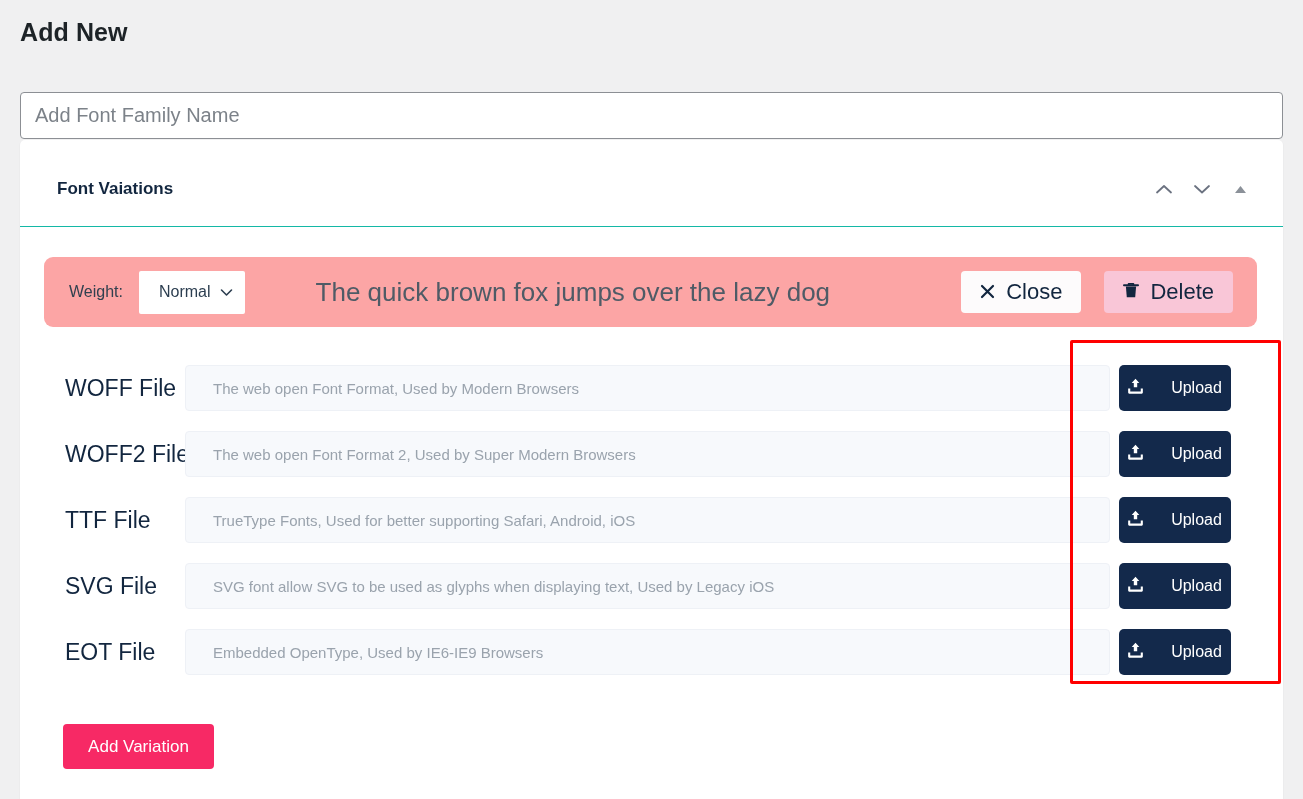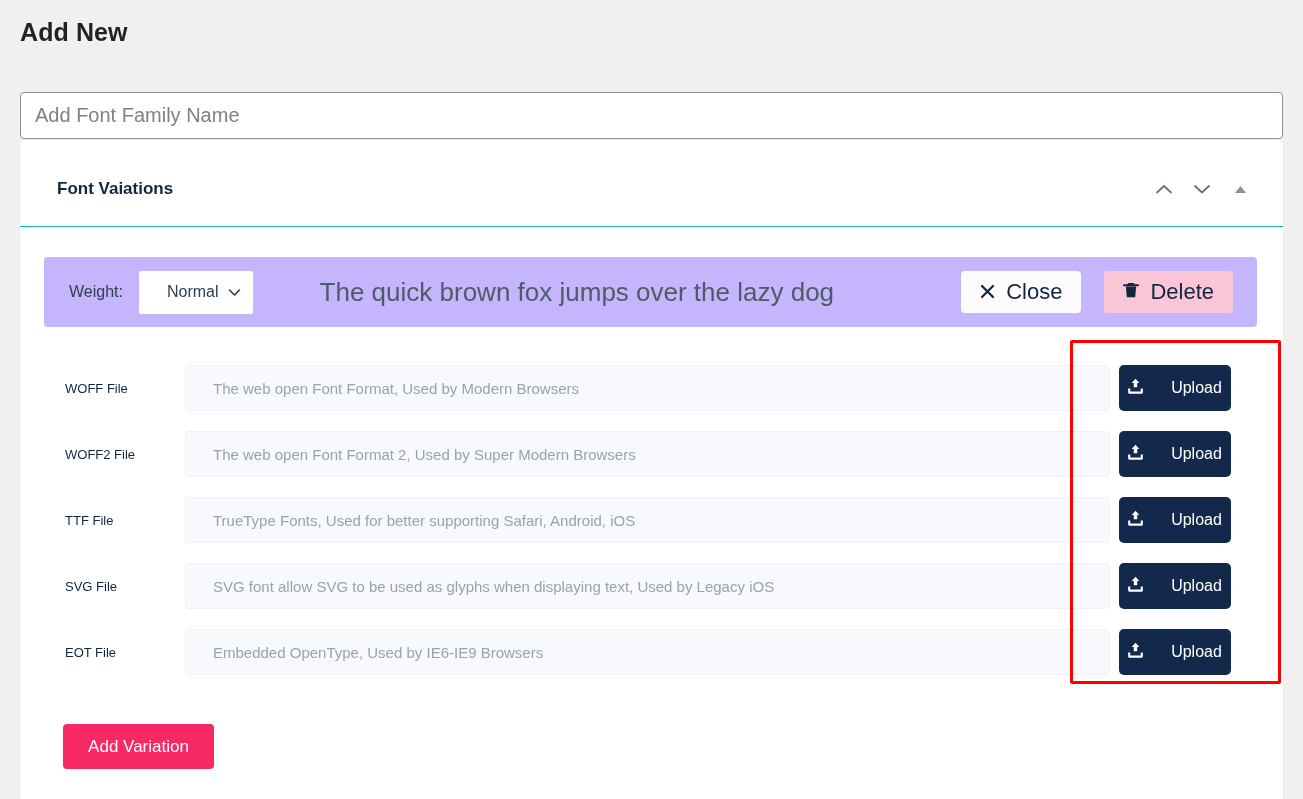--- a/index.html
+++ b/index.html
@@ -90,42 +90,42 @@
   }
   .hdr-icon svg { display: block; }
 
   
   .variation-bar {
     position: absolute;
     left: 24px;
     top: 117px;
     width: 1213px;
     height: 70px;
-    background: #c4b5fd;
-    border-radius: 4px;
+    background: #fca5a5;
+    border-radius: 9px;
     display: flex;
     align-items: center;
   }
 
   .weight-label {
     margin-left: 25px;
     font-size: 16px;
     color: #31404f;
   }
 
   .weight-select {
     margin-left: 16px;
     height: 43px;
     background: #ffffff;
     border: none;
     border-radius: 2px;
     display: flex;
     align-items: center;
     gap: 9px;
-    padding: 0 12px 0 28px;
+    padding: 0 12px 0 20px;
     cursor: pointer;
   }
   .weight-select-value {
     font-size: 16px;
     color: #2c3e50;
   }
 
   .preview-text {
     flex: 1;
     text-align: center;
@@ -161,21 +161,21 @@
   }
   .file-row {
     position: relative;
     height: 66px;
     display: flex;
     align-items: center;
   }
   .file-label {
     width: 120px;
     margin-left: 45px;
-    font-size: 13px;
+    font-size: 23px;
     color: #12263f;
     white-space: nowrap;
   }
   .file-input {
     width: 925px;
     height: 46px;
     background: #f7f9fc;
     border: 1px solid #eef1f6;
     border-radius: 4px;
     font-family: "Liberation Sans", sans-serif;

